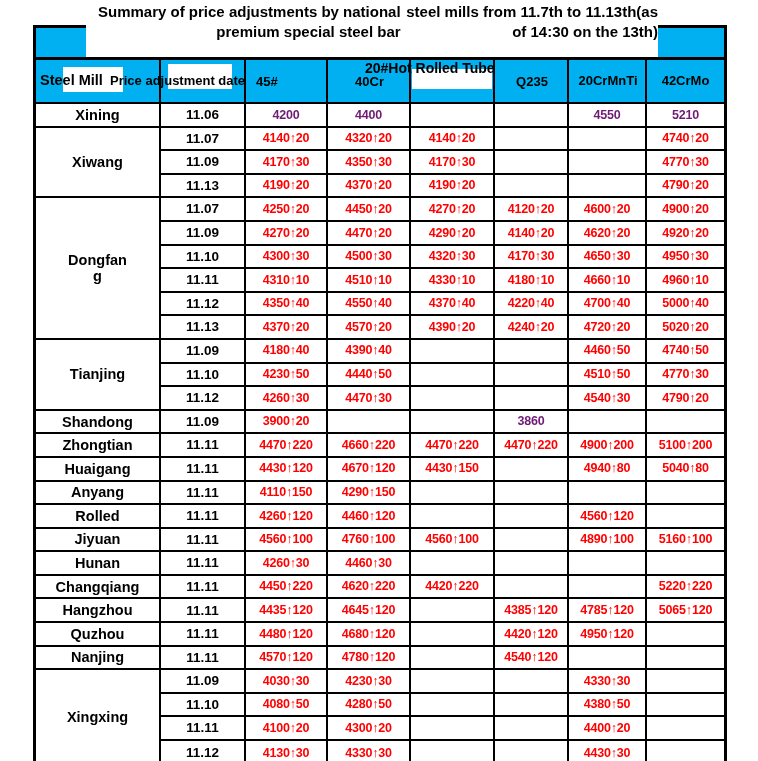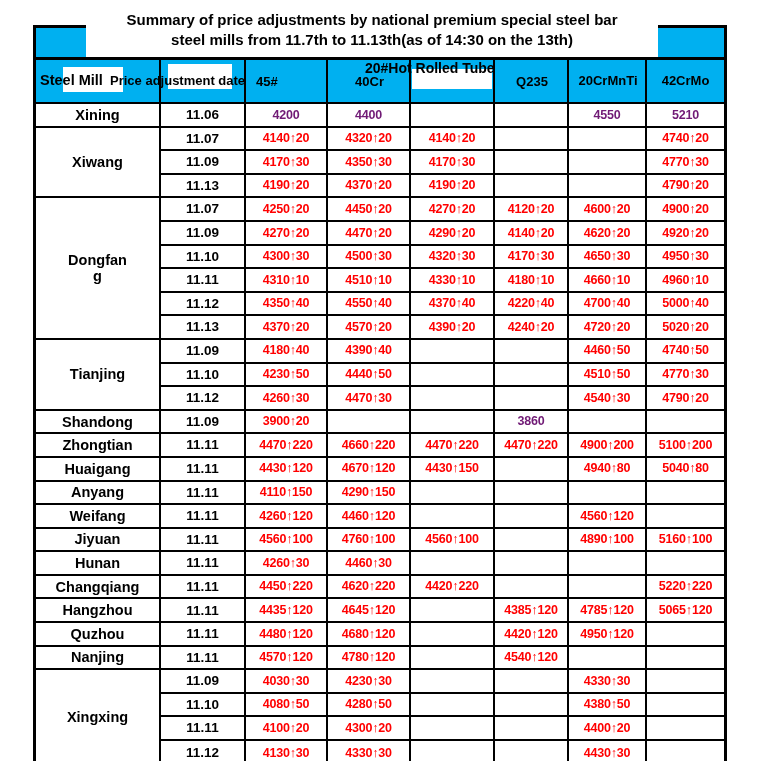--- a/index.html
+++ b/index.html
@@ -9,22 +9,22 @@
     overflow:hidden;
   }
   .top-band {
     position:absolute; left:33px; top:25px; width:694px; height:32px;
     box-sizing:border-box; border:3px solid #000; border-bottom:none;
     z-index:1;
   }
   .title-box {
     position:absolute; left:86px; top:2px; width:572px; height:55px;
     background:#fff; z-index:2;
-    display:flex; flex-direction:column; justify-content:center;
-    text-align:center; font-size:15px; line-height:20px;
+    display:flex; justify-content:center;
+    text-align:right; font-size:15px; line-height:20px;
   }
   .table-wrap {
     position:absolute; left:33px; top:57px; width:694px;
     box-sizing:border-box; border:3px solid #000; background:#fff; z-index:1;
   }
   .grid {
     display:grid;
     grid-template-columns:125px 85px 82px 83px 84px 74px 78px 77px;
     grid-template-rows:44px;
     grid-auto-rows:23.6px;
@@ -196,21 +196,21 @@
       <div class="cell value-cell">4940↑80</div>
       <div class="cell value-cell last-col">5040↑80</div>
       <div class="cell mill-cell" style="grid-row: span 1; text-align: right;">Anyang</div>
       <div class="cell date-cell">11.11</div>
       <div class="cell value-cell">4110↑150</div>
       <div class="cell value-cell">4290↑150</div>
       <div class="cell value-cell"></div>
       <div class="cell value-cell"></div>
       <div class="cell value-cell"></div>
       <div class="cell value-cell last-col"></div>
-      <div class="cell mill-cell" style="grid-row: span 1;">Weifang</div>
+      <div class="cell mill-cell" style="grid-row: span 1;">Rolled</div>
       <div class="cell date-cell">11.11</div>
       <div class="cell value-cell">4260↑120</div>
       <div class="cell value-cell">4460↑120</div>
       <div class="cell value-cell"></div>
       <div class="cell value-cell"></div>
       <div class="cell value-cell">4560↑120</div>
       <div class="cell value-cell last-col"></div>
       <div class="cell mill-cell" style="grid-row: span 1;">Jiyuan</div>
       <div class="cell date-cell">11.11</div>
       <div class="cell value-cell">4560↑100</div>

